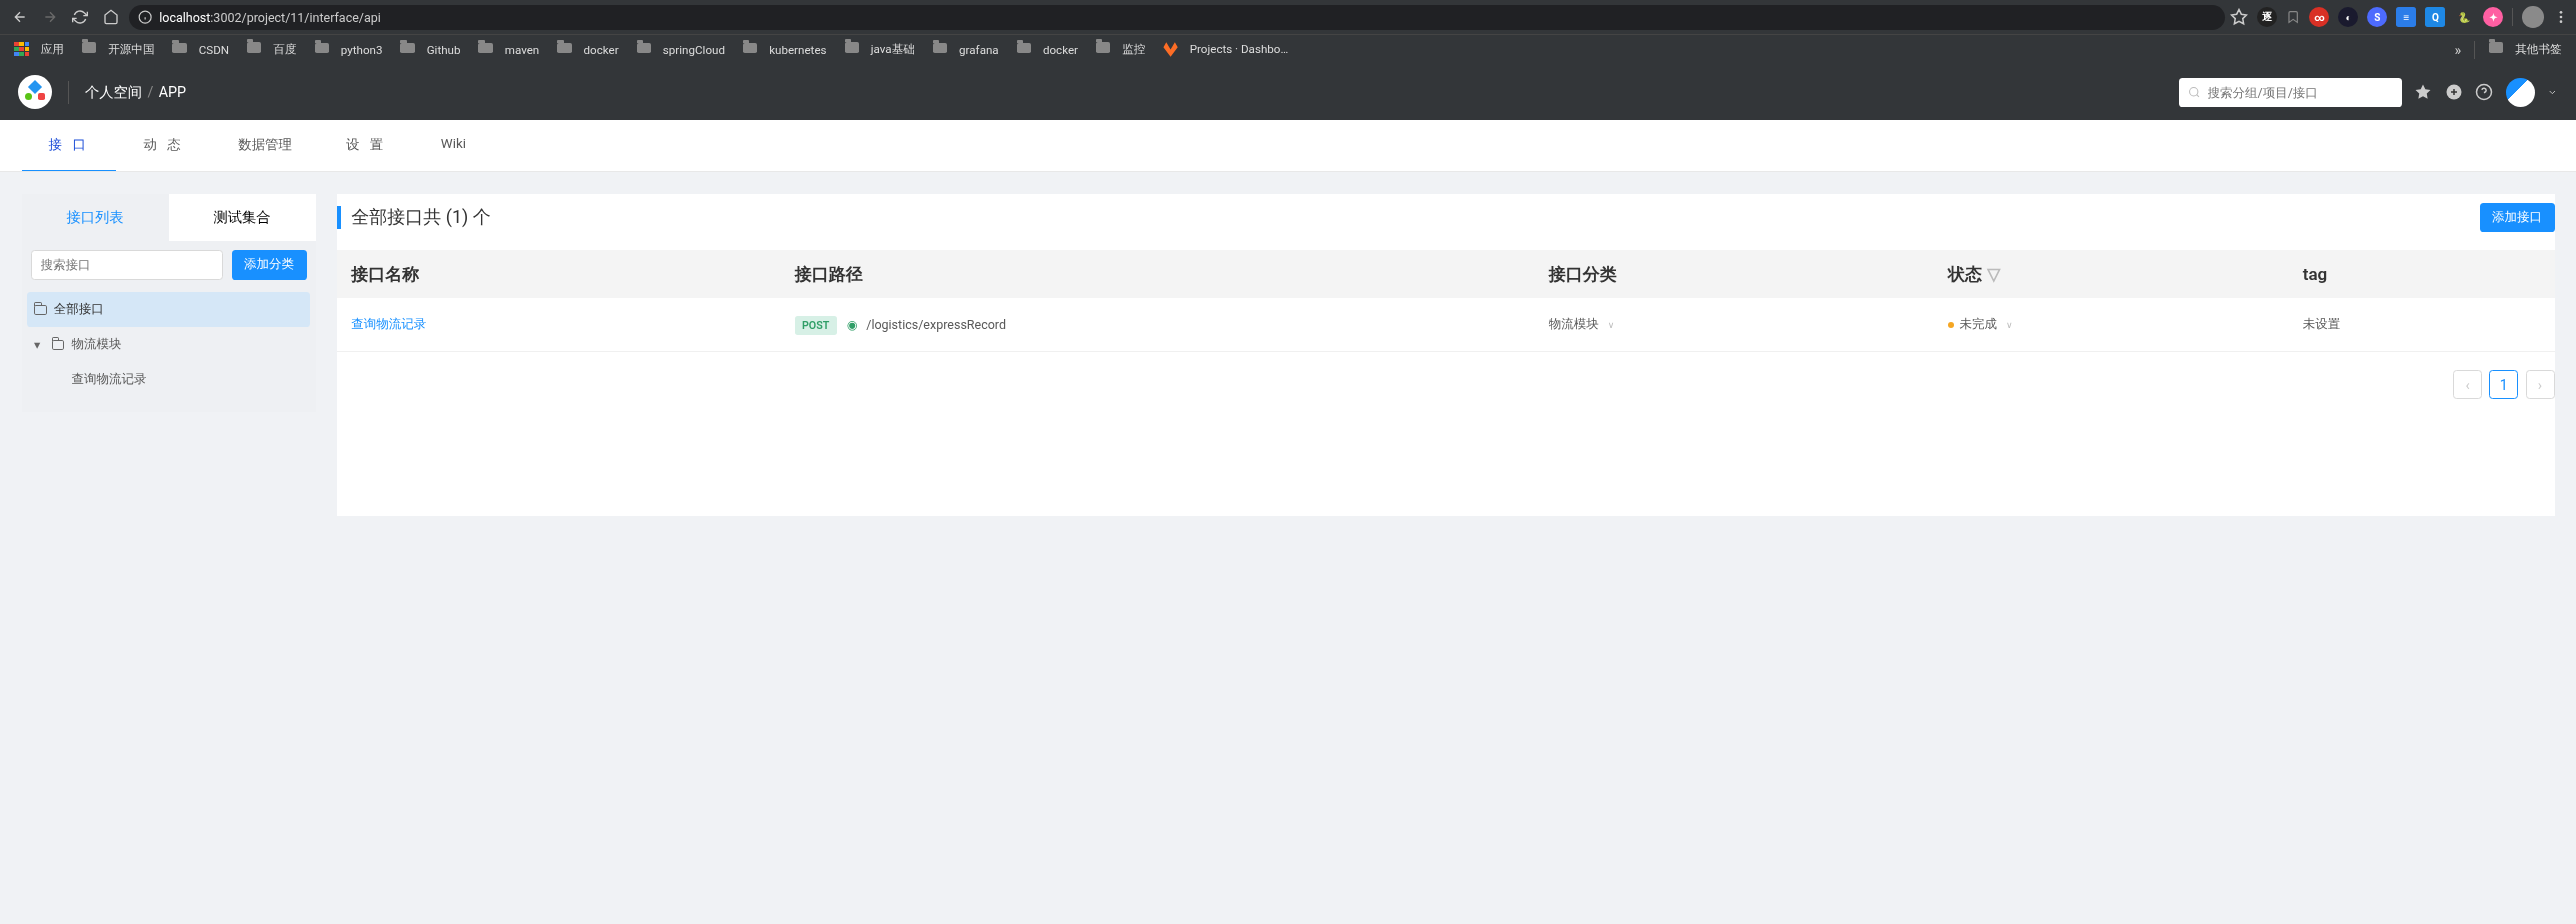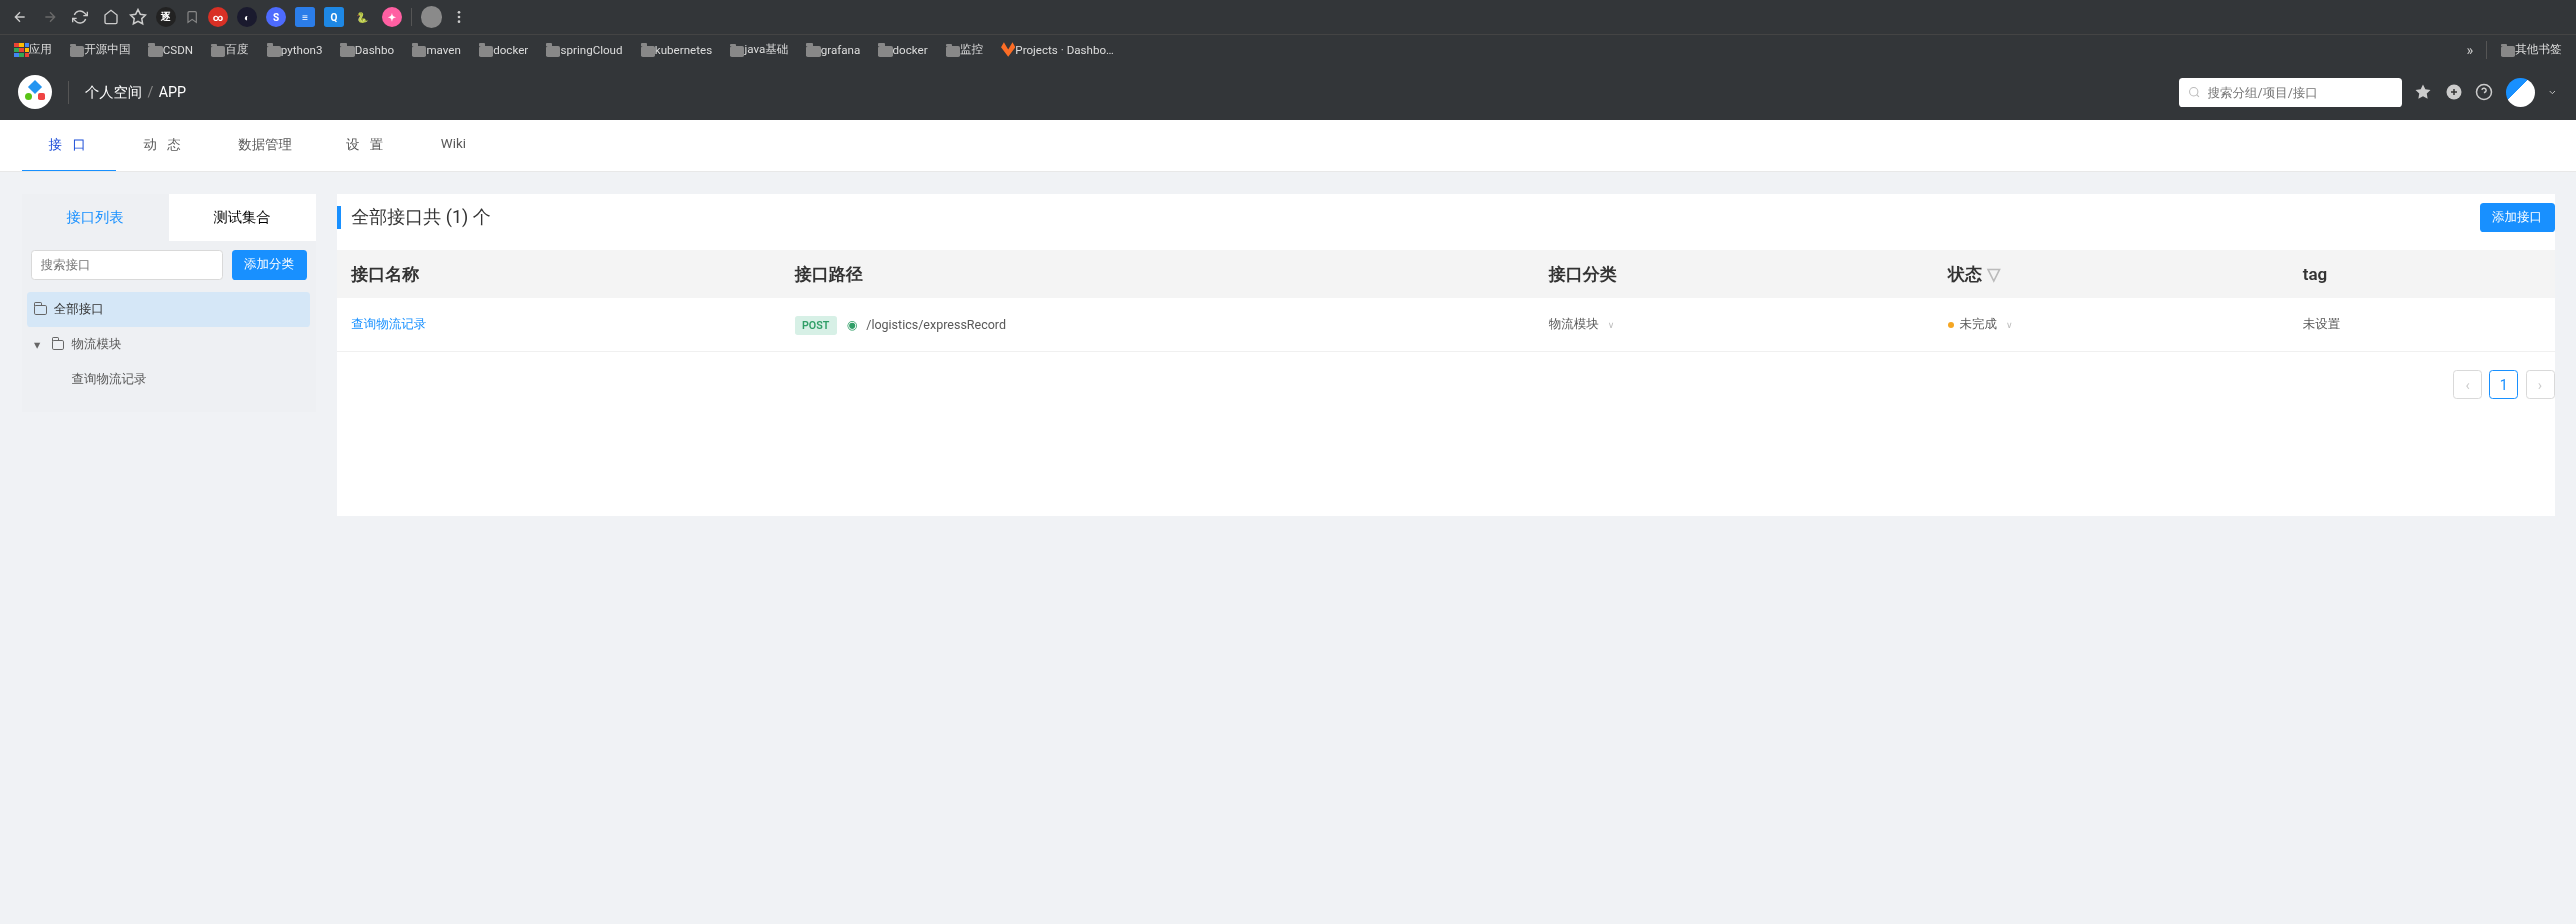--- a/index.html
+++ b/index.html
@@ -12,21 +12,21 @@
 .url-bar { flex: 1; display: flex; align-items: center; background: #202124; border-radius: 14.3px; height: 25px; padding: 0 9px; gap: 7.2px; }
 .url-bar svg { color: #ccc; }
 .url-text { color: #ccc; font-size: 12.5px; }
 .url-text .host { color: #fff; }
 .chrome-right { display: flex; align-items: center; gap: 9px; }
 .ext-icon { width: 20px; height: 20px; border-radius: 50%; display: flex; align-items: center; justify-content: center; font-size: 10px; font-weight: bold; color: #fff; }
 .profile-icon { width: 21.5px; height: 21.5px; border-radius: 50%; background: #8a8a8a; }
 
 
 .bookmarks-bar { background: #333639; height: 30px; display: flex; align-items: center; padding: 0 7.2px; gap: 3.6px; border-top: 0.9px solid #444; }
-.bk-item { display: flex; align-items: flex-end; gap: 0; color: #ddd; font-size: 11.6px; padding: 3.6px 7.2px; border-radius: 2.7px; cursor: pointer; }
+.bk-item { display: flex; align-items: flex-start; gap: 12px; color: #ddd; font-size: 11.6px; padding: 3.6px 7.2px; border-radius: 2.7px; cursor: pointer; }
 .bk-folder-icon { width: 14.3px; height: 10.7px; background: #888; border-radius: 1.8px; position: relative; }
 .bk-folder-icon::before { content: ''; position: absolute; top: -2.7px; left: 0; width: 6.3px; height: 2.7px; background: #888; border-radius: 0.9px 0.9px 0 0; }
 .apps-icon { width: 14.3px; height: 14.3px; display: grid; grid-template-columns: 1fr 1fr 1fr; grid-gap: 0.9px; }
 .apps-icon span:nth-child(1){background:#ea4335;} .apps-icon span:nth-child(2){background:#fbbc04;} .apps-icon span:nth-child(3){background:#4285f4;}
 .apps-icon span:nth-child(4){background:#34a853;} .apps-icon span:nth-child(5){background:#ea4335;} .apps-icon span:nth-child(6){background:#fbbc04;}
 .apps-icon span:nth-child(7){background:#4285f4;} .apps-icon span:nth-child(8){background:#34a853;} .apps-icon span:nth-child(9){background:#ea4335;}
 .gitlab-icon { width:14.3px; height:14.3px; background:#fc6d26; clip-path: polygon(50% 100%, 0 35%, 20% 0, 50% 50%, 80% 0, 100% 35%); }
 .bk-spacer { flex: 1; }
 .bk-more { color: #ccc; padding: 0 5.4px; }
 
@@ -106,20 +106,28 @@
       <svg width="16" height="16" viewBox="0 0 24 24" fill="none" stroke="currentColor" stroke-width="2">
         <path d="M23 4v6h-6M1 20v-6h6"></path>
         <path d="M3.51 9a9 9 0 0114.85-3.36L23 10M1 14l4.64 4.36A9 9 0 0020.49 15"></path>
       </svg>
     </div>
   <div class="nav-btn">
       <svg width="16" height="16" viewBox="0 0 24 24" fill="none" stroke="currentColor" stroke-width="2">
         <path d="M3 9l9-7 9 7v11a2 2 0 01-2 2H5a2 2 0 01-2-2z"></path>
       </svg>
     </div>
+  <div class="url-bar">
+    <svg width="14.3" height="14.3" viewBox="0 0 24 24" fill="none" stroke="currentColor" stroke-width="2">
+        <circle cx="12" cy="12" r="10"></circle>
+        <line x1="12" y1="16" x2="12" y2="12"></line>
+        <line x1="12" y1="8" x2="12.01" y2="8"></line>
+      </svg>
+    <span class="url-text"><span class="host">localhost</span><span>:3002/project/11/interface/api</span></span>
+  </div>
   <div class="chrome-right">
     <svg width="18" height="18" viewBox="0 0 24 24" fill="none" stroke="#ccc" stroke-width="2">
         <polygon points="12 2 15.09 8.26 22 9.27 17 14.14 18.18 21.02 12 17.77 5.82 21.02 7 14.14 2 9.27 8.91 8.26 12 2"></polygon>
       </svg>
     <div class="ext-icon" style="background:#222;color:#fff">逐</div>
     <svg width="14.3" height="16" viewBox="0 0 24 24" fill="none" stroke="#888" stroke-width="2">
         <path d="M19 21l-7-5-7 5V5a2 2 0 012-2h10a2 2 0 012 2z"></path>
       </svg>
     <div class="ext-icon" style="background:#d93025">∞</div>
     <div class="ext-icon" style="background:#1a1a2e">◐</div>
@@ -164,21 +172,21 @@
   <div class="bk-item">
       <div class="bk-folder-icon"></div>
       <span>百度</span>
     </div>
   <div class="bk-item">
       <div class="bk-folder-icon"></div>
       <span>python3</span>
     </div>
   <div class="bk-item">
       <div class="bk-folder-icon"></div>
-      <span>Dashbo</span>
+      <span>Github</span>
     </div>
   <div class="bk-item">
       <div class="bk-folder-icon"></div>
       <span>maven</span>
     </div>
   <div class="bk-item">
       <div class="bk-folder-icon"></div>
       <span>docker</span>
     </div>
   <div class="bk-item">

